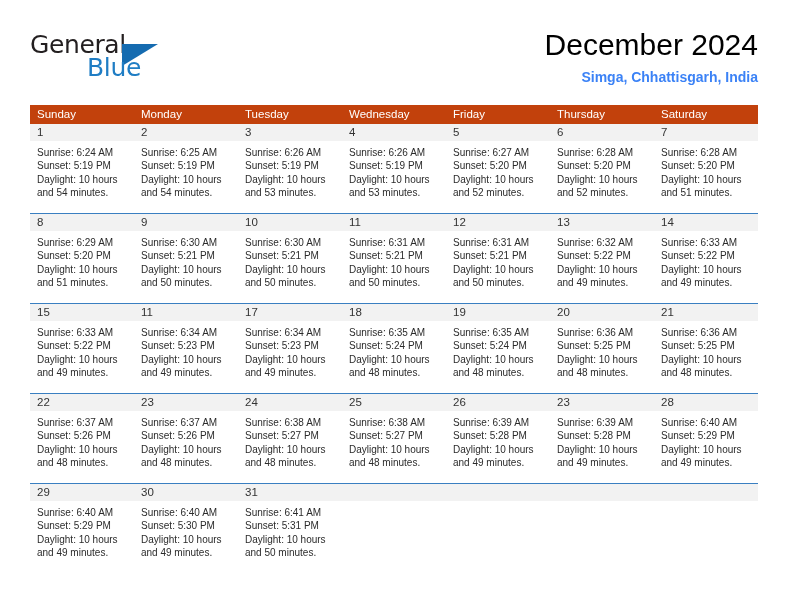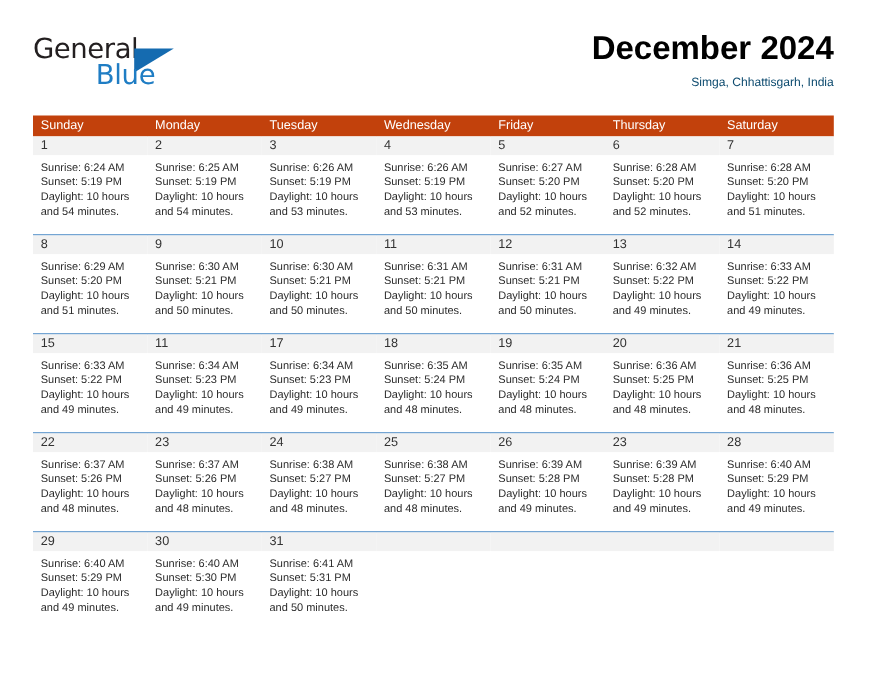--- a/index.html
+++ b/index.html
@@ -67,29 +67,29 @@
   }
 
   .title-block {
     position: absolute;
     right: 0;
     top: 0;
     text-align: right;
   }
   .cal-title {
     font-size: 30px;
-    font-weight: bold;
+    font-weight: normal;
     color: #000000;
     line-height: 1.15;
     white-space: nowrap;
   }
   .cal-subtitle {
-    font-size: 11px;
-    font-weight: normal;
-    color: #0c4a6e;
+    font-size: 14px;
+    font-weight: bold;
+    color: #3b82f6;
     line-height: 1.3;
     margin-top: 5px;
     white-space: nowrap;
   }
 
   
   .calendar {
     position: absolute;
     left: 30px;
     top: 105px;

